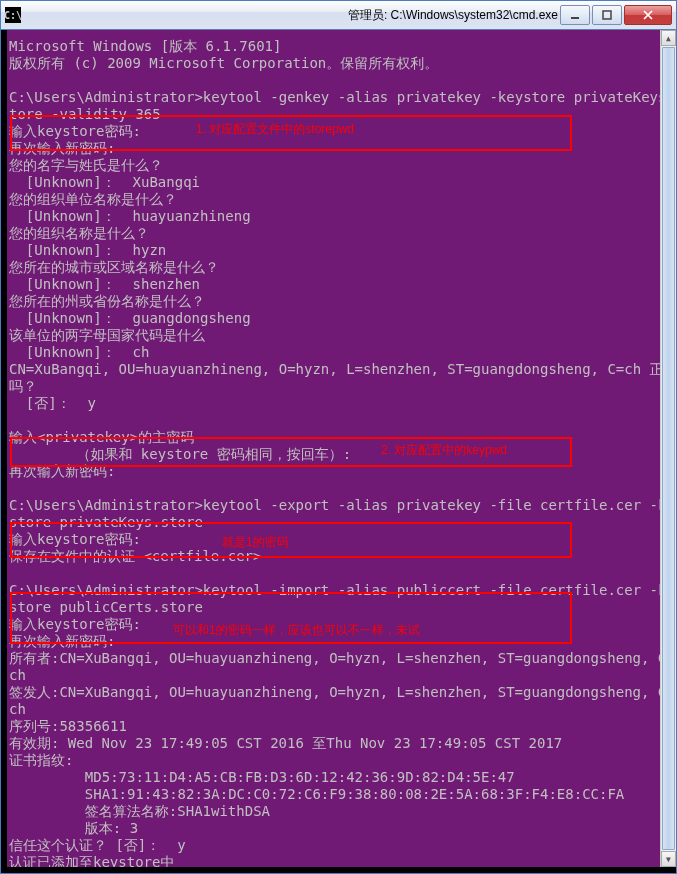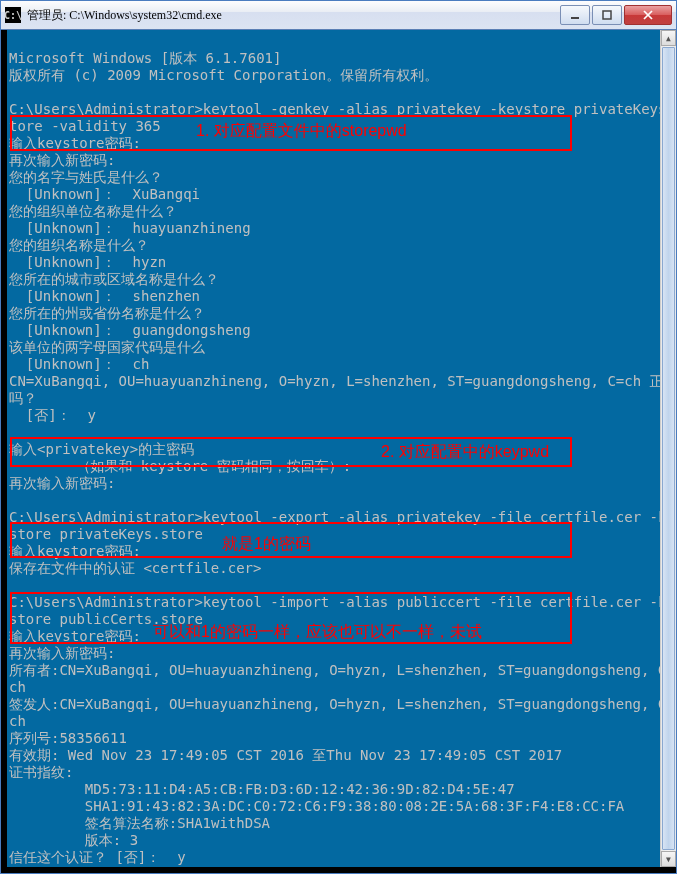--- a/index.html
+++ b/index.html
@@ -1,31 +1,31 @@
 <!DOCTYPE html>
 <html><head>
 <meta charset="utf-8">
 <style>
 * { margin:0; padding:0; box-sizing:border-box; }
 body { background:#ccc; font-family:"SimSun","Microsoft YaHei",monospace; }
 .window { width:677px; height:874px; background:#000; border:1px solid #4a7cbf; position:relative; }
 .titlebar { height:29px; background:linear-gradient(to bottom,#fdfdfe 0%,#e9edf4 40%,#d7dff0 41%,#dce4f2 100%); display:flex; align-items:center; padding:0 4px; border-bottom:1px solid #5a7fb5; }
 .titlebar-icon { width:16px; height:16px; background:#000; margin-right:6px; display:inline-flex; align-items:center; justify-content:center; color:#ccc; font-size:10px; font-weight:bold; }
-.title-text { font-size:12px; color:#000; flex:1; font-family:Liberation Serif, serif; }
+.title-text { font-size:12px; color:#000; flex:1; font-family:Liberation Sans, sans-serif;text-align:right; }
 .winbtns { display:flex; gap:0; }
 .winbtn { width:30px; height:20px; border:1px solid #7a8fb5; background:linear-gradient(to bottom,#f5f8fc,#d0ddf0); display:flex; align-items:center; justify-content:center; font-size:10px; color:#444; border-radius:2px; margin-left:2px; }
 .winbtn.close { width:48px; background:linear-gradient(to bottom,#e9a0a0 0%,#d96060 48%,#c83838 49%,#c04040 100%); border-color:#a03030; color:#fff; font-size:13px; font-weight:bold; }
 .winbtn svg { width:10px; height:10px; }
-.terminal { position:absolute; top:29px; left:6px; right:6px; bottom:6px; background:#0369a1; color:#c0c0c0; font-family:"NSimSun","SimSun",Consolas,monospace; font-size:14px; line-height:17px; white-space:pre; overflow:hidden; padding:20px 0 0 2px; letter-spacing:0; }
+.terminal { position:absolute; top:29px; left:6px; right:6px; bottom:6px; background:#701a75; color:#c0c0c0; font-family:"NSimSun","SimSun",Consolas,monospace; font-size:14px; line-height:17px; white-space:pre; overflow:hidden; padding:8px 0 0 2px; letter-spacing:0; }
 .terminal .l { display:block; min-height:17px; }
 .scroll { position:absolute; right:0; top:29px; bottom:6px; width:16px; background:linear-gradient(to right,#e8e8e8,#f4f4f4,#e8e8e8); border-left:1px solid #ccc; }
 .scroll-btn { height:16px; background:linear-gradient(to bottom,#f6f6f6,#dcdcdc); border:1px solid #aaa; display:flex; align-items:center; justify-content:center; font-size:8px; color:#555; }
 .scroll-thumb { background:linear-gradient(to right,#d8e4f4,#c0d4ec,#d8e4f4); border:1px solid #8aa8d0; border-radius:1px; position:absolute; left:1px; right:1px; top:17px; bottom:17px; }
 .annot { position:absolute; border:2px solid red; pointer-events:none; }
-.annot-label { position:absolute; color:red; font-size:16px; font-family:"SimSun",sans-serif; white-space:nowrap; }
+.annot-label { position:absolute; color:red; font-size:12px; font-family:"SimSun",sans-serif; white-space:nowrap; }
 </style>
 </head>
 <body>
 
 <div class="window">
   <div class="titlebar">
     <span class="titlebar-icon">C:\</span>
     <span class="title-text">管理员: C:\Windows\system32\cmd.exe</span>
     <div class="winbtns">
       <div class="winbtn">
@@ -56,15 +56,15 @@
   </div>
 
   <div id="annots">
       <div class="annot" style="left: 9px; top: 114px; width: 562px; height: 36px;"></div>
       <div class="annot-label" style="left: 195px; top: 120px;">1. 对应配置文件中的storepwd</div>
       <div class="annot" style="left: 9px; top: 436px; width: 562px; height: 30px;"></div>
       <div class="annot-label" style="left: 380px; top: 441px; text-align: right;">2. 对应配置中的keypwd</div>
       <div class="annot" style="left: 9px; top: 521px; width: 562px; height: 36px;"></div>
       <div class="annot-label" style="left: 221px; top: 533px;">就是1的密码</div>
       <div class="annot" style="left: 9px; top: 591px; width: 562px; height: 52px;"></div>
-      <div class="annot-label" style="left: 152px; top: 621px;">可以和1的密码一样，应该也可以不一样，未试</div>
+      <div class="annot-label" style="left: 172px; top: 621px;">可以和1的密码一样，应该也可以不一样，未试</div>
     </div>
 </div>
 
 </body></html>

